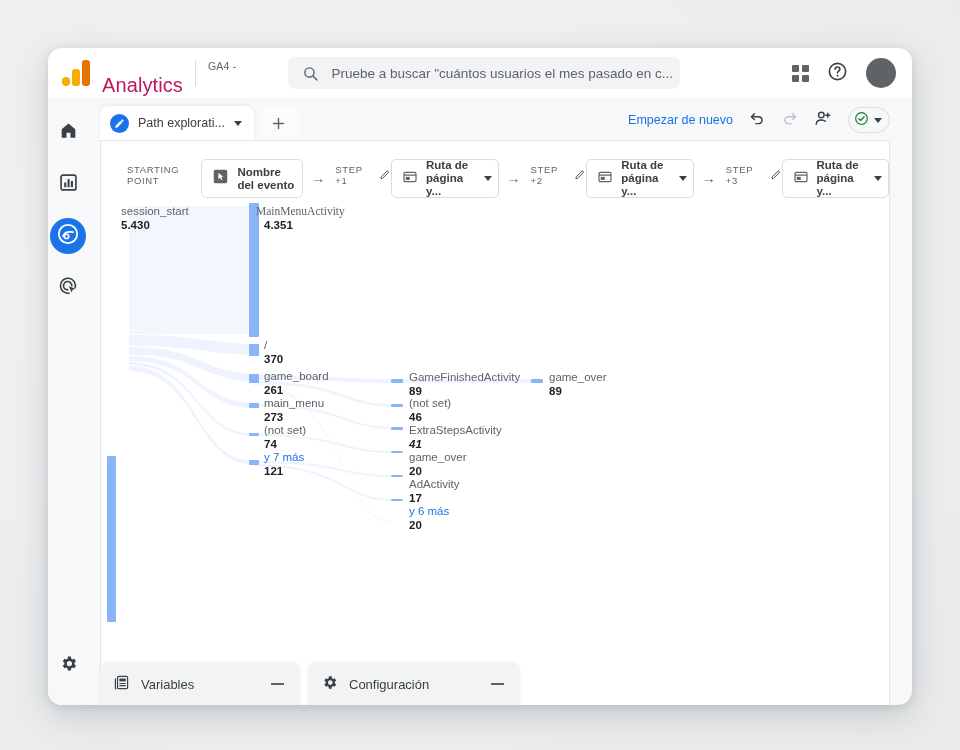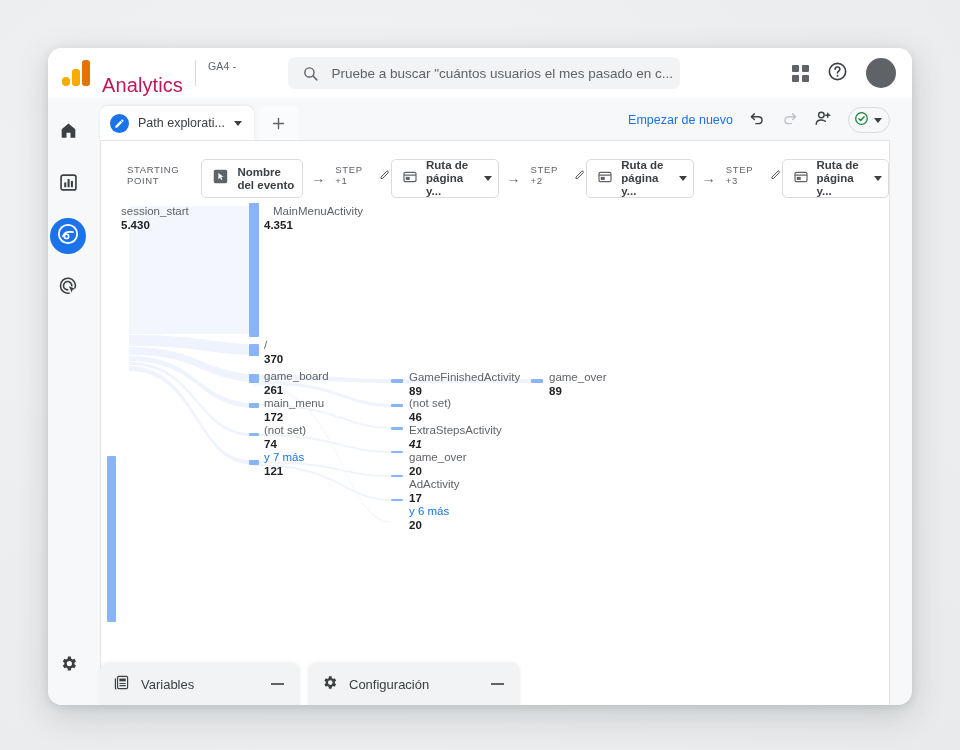--- a/index.html
+++ b/index.html
@@ -457,34 +457,34 @@
         <path d="M152,185 C240,185 240,322 290,323 L290,325 C240,324 240,188 152,188 Z" fill="#f5f8fe"></path>
 
         <path d="M294,181 C370,181 370,181 430,181 L430,185 C370,185 370,185 294,185 Z" fill="#eef3fd"></path>
       </svg>
 
       <div class="node-bar" style="left:6px; top:258px; width:9px; height:166px;"></div>
       <div class="node-lbl" style="left:20px; top:7px;">session_start</div>
       <div class="node-val" style="left:20px; top:21px;">5.430</div>
 
       <div class="node-bar" style="left:148px; top:5px; width:10px; height:134px;"></div>
-      <div class="node-lbl" style="left:172px; top:7px;">MainMenuActivity</div>
+      <div class="node-lbl" style="left:155px; top:7px;font-family:Liberation Serif, serif;">MainMenuActivity</div>
       <div class="node-val" style="left:163px; top:21px;">4.351</div>
 
       <div class="node-bar" style="left:148px; top:146px; width:10px; height:12px;"></div>
       <div class="node-lbl" style="left:163px; top:141px;">/</div>
       <div class="node-val" style="left:163px; top:155px;">370</div>
 
       <div class="node-bar" style="left:148px; top:176px; width:10px; height:9px;"></div>
       <div class="node-lbl" style="left:163px; top:172px;">game_board</div>
       <div class="node-val" style="left:163px; top:186px;">261</div>
 
       <div class="node-bar" style="left:148px; top:205px; width:10px; height:5px;"></div>
       <div class="node-lbl" style="left:163px; top:199px;">main_menu</div>
-      <div class="node-val" style="left:163px; top:213px;">172</div>
+      <div class="node-val" style="left:163px; top:213px;">273</div>
 
       <div class="node-bar" style="left:148px; top:235px; width:10px; height:3px;"></div>
       <div class="node-lbl" style="left:163px; top:226px;">(not set)</div>
       <div class="node-val" style="left:163px; top:240px;">74</div>
 
       <div class="node-bar" style="left:148px; top:262px; width:10px; height:5px;"></div>
       <div class="node-lbl more" style="left:163px; top:253px;">y 7 más</div>
       <div class="node-val" style="left:163px; top:267px;">121</div>
 
       <div class="node-bar" style="left:290px; top:181px; width:12px; height:4px;"></div>

